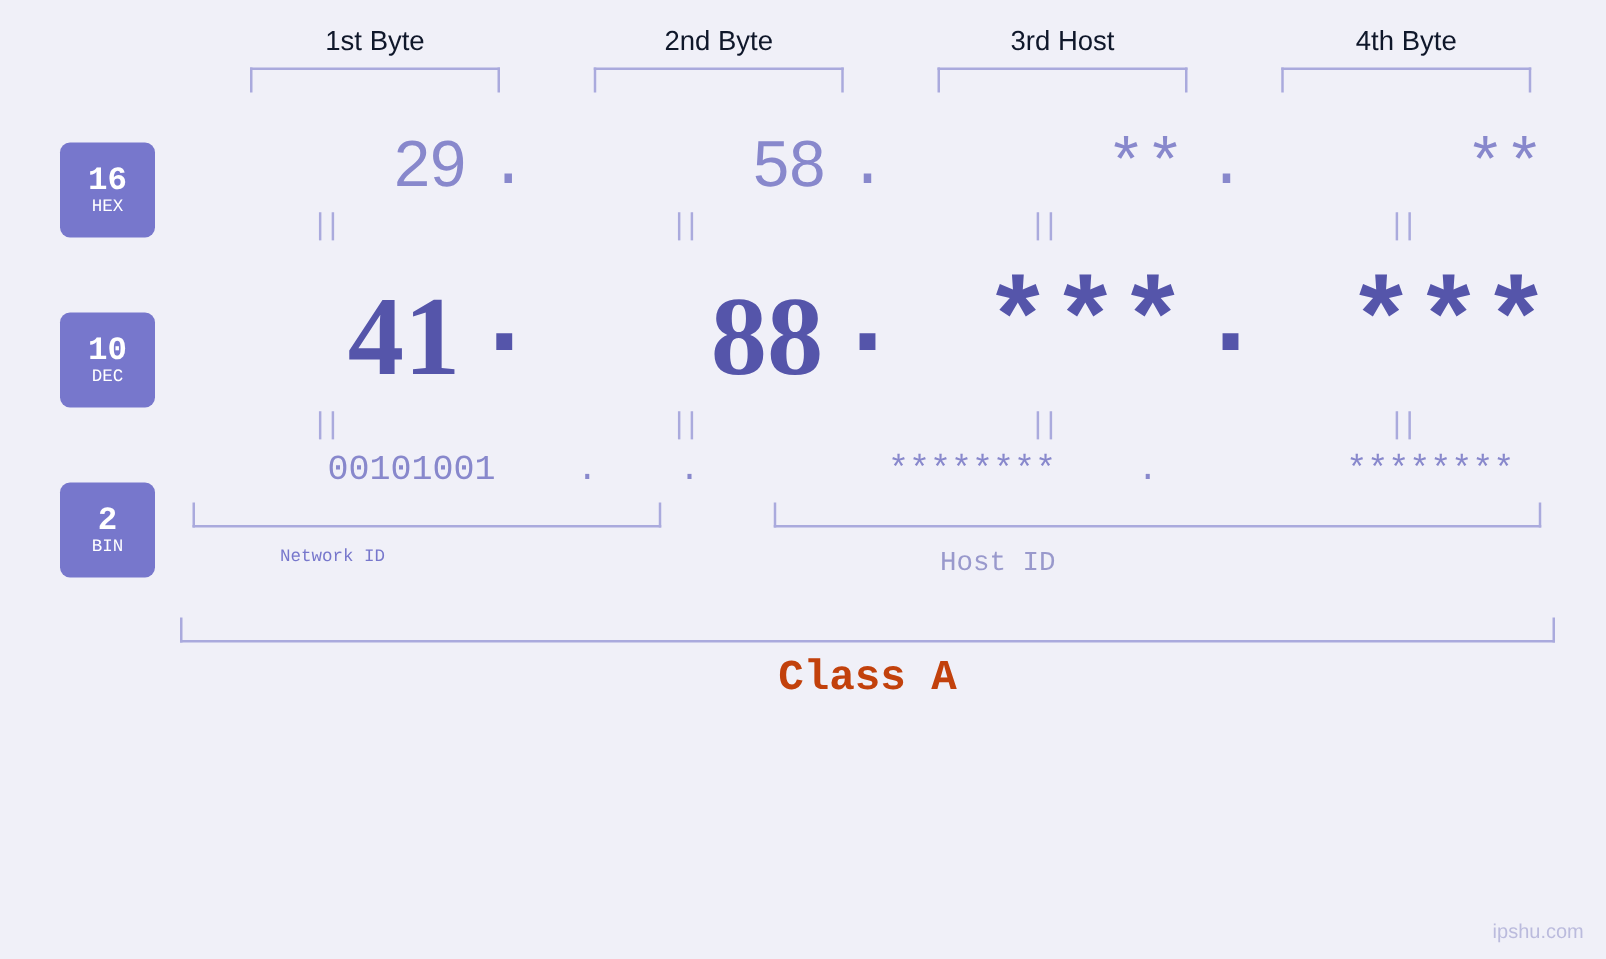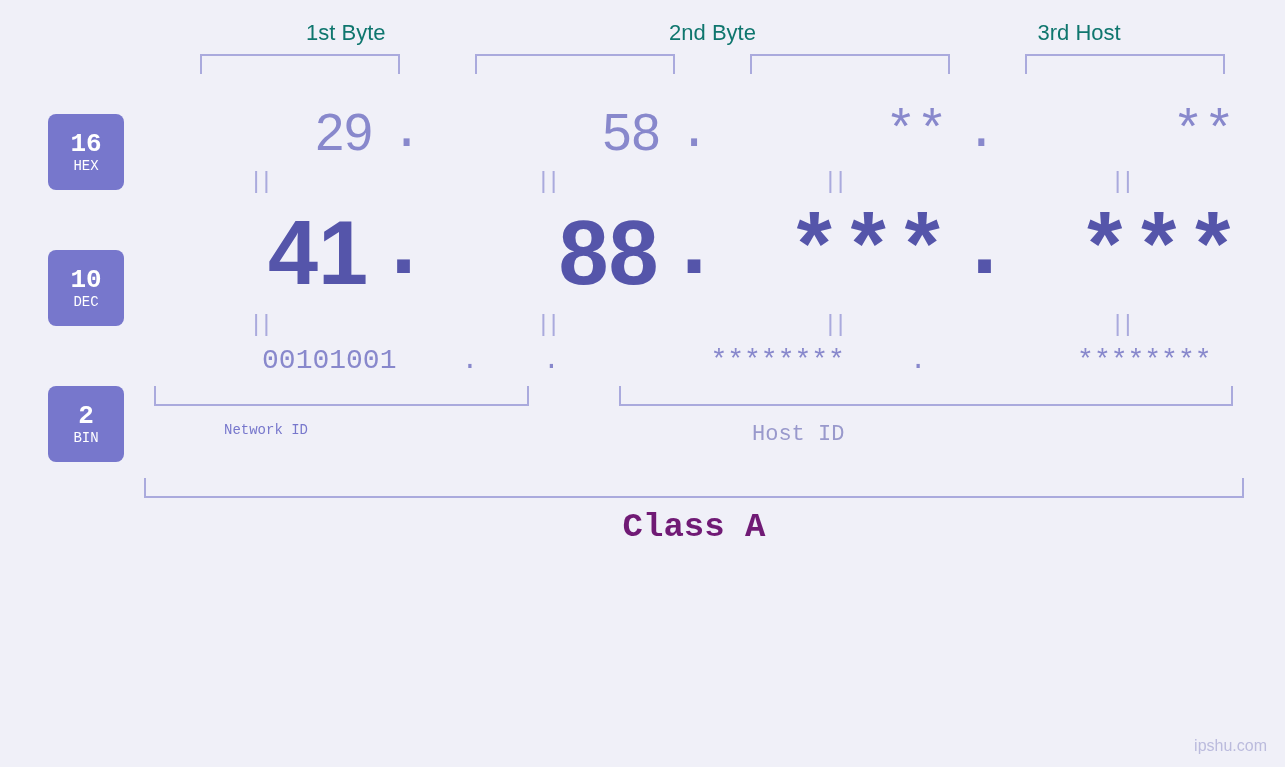--- a/index.html
+++ b/index.html
@@ -28,21 +28,21 @@
       display: flex;
       width: 1100px;
       margin-left: 140px;
       justify-content: space-around;
       margin-bottom: 8px;
     }
 
     .byte-header {
       width: 220px;
       text-align: center;
-      color: #0f766e;
+      color: #0f172a;
       font-size: 22px;
       font-family: Arial, sans-serif;
     }
 
     
     .bracket-row {
       display: flex;
       width: 1100px;
       margin-left: 140px;
       justify-content: space-around;
@@ -120,22 +120,23 @@
 
     .hex-value {
       font-size: 52px;
       font-family: Arial, sans-serif;
       color: #8888cc;
     }
 
     .dec-value {
       font-size: 90px;
       font-weight: bold;
-      font-family: Liberation Sans, sans-serif;
+      font-family: Liberation Serif, serif;
       color: #5555aa;
+      margin-top: 16px;
     }
 
     .bin-value {
       font-size: 28px;
       font-family: 'Courier New', monospace;
       color: #8888cc;
     }
 
     
     .equals-row {
@@ -153,21 +154,21 @@
     }
 
     .equals-sign {
       color: #aaaadd;
       font-size: 24px;
       font-family: Arial, sans-serif;
       letter-spacing: 4px;
     }
 
     .class-label {
-      color: #701a75;
+      color: #c2410c;
       font-size: 34px;
       font-family: 'Courier New', monospace;
       margin-top: 10px;
       font-weight: bold;
       text-align: center;
       width: 1100px;
     }
 
     
     .watermark {
@@ -194,20 +195,21 @@
   </style>
 </head>
 <body>
 
 <div class="container">
 
   <div class="byte-headers">
     <div class="byte-header">1st Byte</div>
     <div class="byte-header">2nd Byte</div>
     <div class="byte-header">3rd Host</div>
+    <div class="byte-header">4th Byte</div>
   </div>
 
   <div class="bracket-row">
     <div class="bracket"></div>
     <div class="bracket"></div>
     <div class="bracket"></div>
     <div class="bracket"></div>
   </div>
 
   <div class="main-area">

